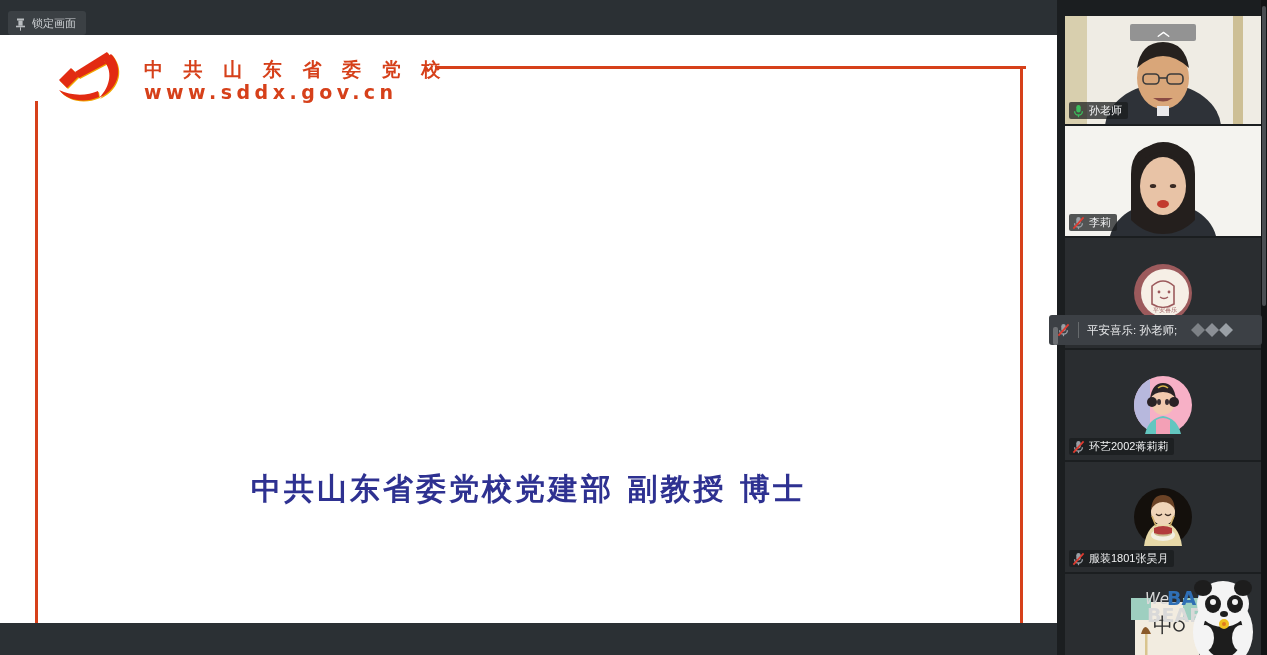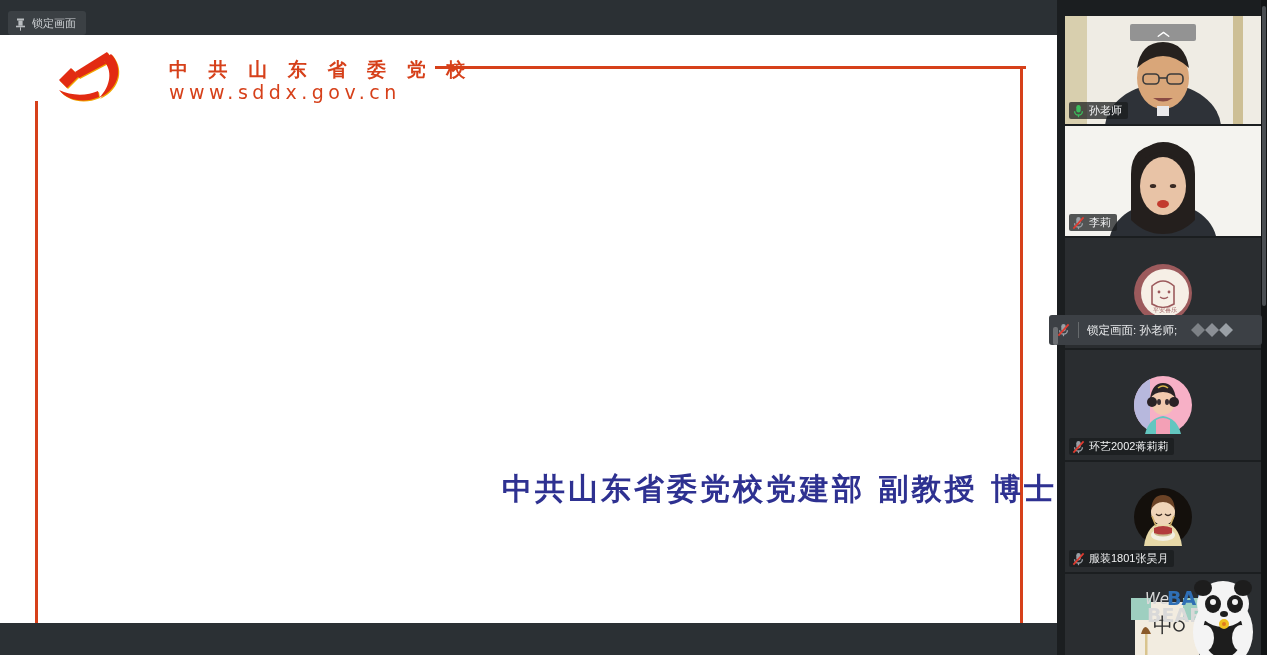--- a/index.html
+++ b/index.html
@@ -64,49 +64,49 @@
     position: absolute; left: 35px; top: 66px;
     width: 3px; height: 540px; background: #d6401a;
   }
 
   
   .slide-header {
     position: absolute; left: 48px; top: 14px;
     display: flex; align-items: center; gap: 14px;
   }
   .emblem { width: 82px; height: 64px; display: block; }
-  .wordmark { display: flex; flex-direction: column; gap: 1px; margin-left: 25px; }
+  .wordmark { display: flex; flex-direction: column; gap: 1px; }
   .wordmark .cn {
     color: #d6401a; font-size: 19px; font-weight: 700;
     letter-spacing: 7px; line-height: 1.15;
     font-family: "DejaVu Serif", "Liberation Serif", serif;
   }
   .wordmark .url {
-    color: #d6401a; font-size: 19px; font-weight: 400;
+    color: #d6401a; font-size: 19px; font-weight: 700;
     letter-spacing: 4.5px; line-height: 1.15;
     font-family: "DejaVu Sans", "Liberation Sans", sans-serif;
   }
 
   
   .slide-title {
     position: absolute; left: 0; top: 228px; width: 1057px;
     text-align: center;
     color: #f60d0d; font-size: 46px; font-weight: 700;
     letter-spacing: 2px;
   }
   .slide-author {
     position: absolute; left: 0; top: 345px; width: 1057px;
     text-align: center;
     color: #2e3191; font-size: 30px; font-weight: 700;
     letter-spacing: 5px;
     font-family: "DejaVu Serif", "Liberation Serif", serif;
   }
   .slide-affil {
     position: absolute; left: 0; top: 434px; width: 1057px;
-    text-align: right;
+    text-align: center;
     color: #2e3191; font-size: 30px; font-weight: 700;
     letter-spacing: 3px;
     font-family: "DejaVu Serif", "Liberation Serif", serif;
   }
 
   
   .chat-bar {
     position: absolute; left: 10px; top: 571px;
     width: 128px; height: 26px;
     background: rgba(150,153,156,0.82);
@@ -464,21 +464,21 @@
   <div class="speaking-banner">
     <span class="mic">
       <svg viewBox="0 0 13 14" width="13" height="14">
         <rect x="4.3" y="1" width="4.4" height="7.4" rx="2.2" fill="#9aa0a6"></rect>
         <path d="M2.6 7.2 a3.9 3.9 0 0 0 7.8 0" fill="none" stroke="#9aa0a6" stroke-width="1.4"></path>
         <rect x="5.9" y="10.6" width="1.2" height="2.6" fill="#9aa0a6"></rect>
         <line x1="1.4" y1="12.6" x2="11.6" y2="1.4" stroke="#e03b30" stroke-width="1.8"></line>
       </svg>
     </span>
     <span class="sep"></span>
-    <span class="txt">锁定画面: 孙老师;</span>
+    <span class="txt">平安喜乐: 孙老师;</span>
     <span class="speaking-waves">
       <svg viewBox="0 0 46 16" width="46" height="16">
         <path d="M2 8 L9 1 L16 8 L9 15 Z" fill="#7d8186"></path>
         <path d="M16 8 L23 1 L30 8 L23 15 Z" fill="#8c9096"></path>
         <path d="M30 8 L37 1 L44 8 L37 15 Z" fill="#9aa0a6"></path>
       </svg>
     </span>
   </div>
 
 </div>

